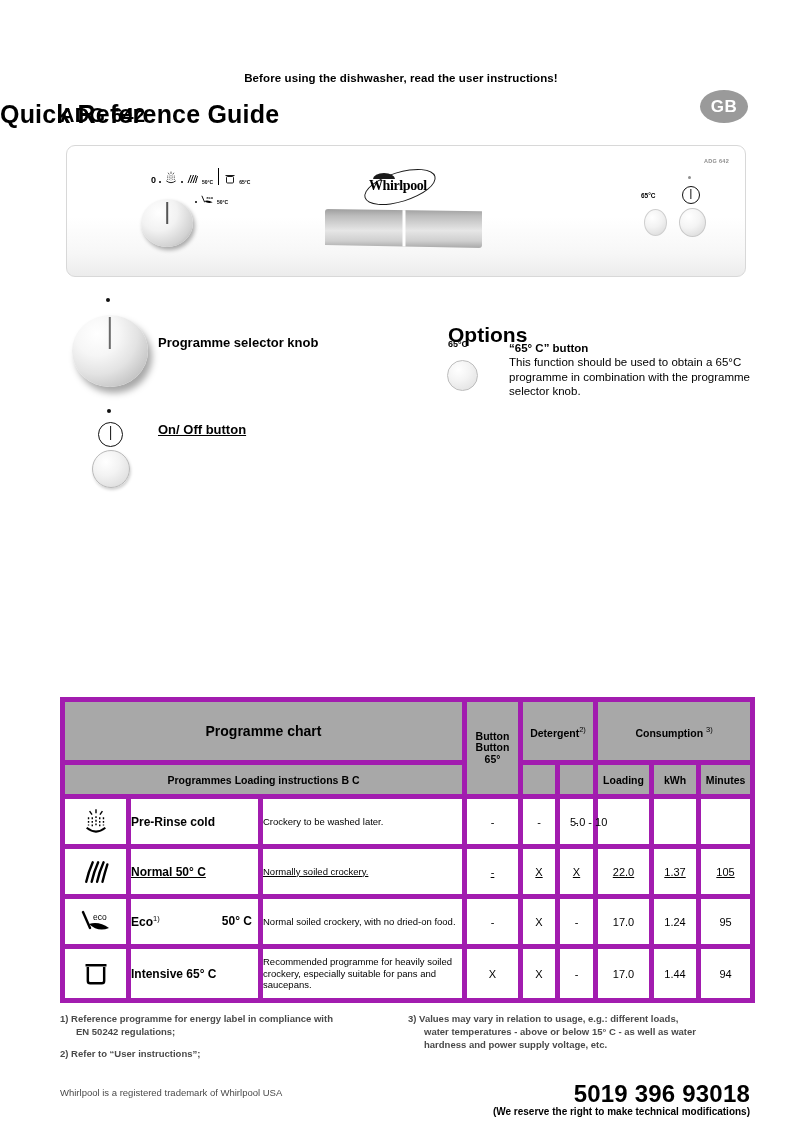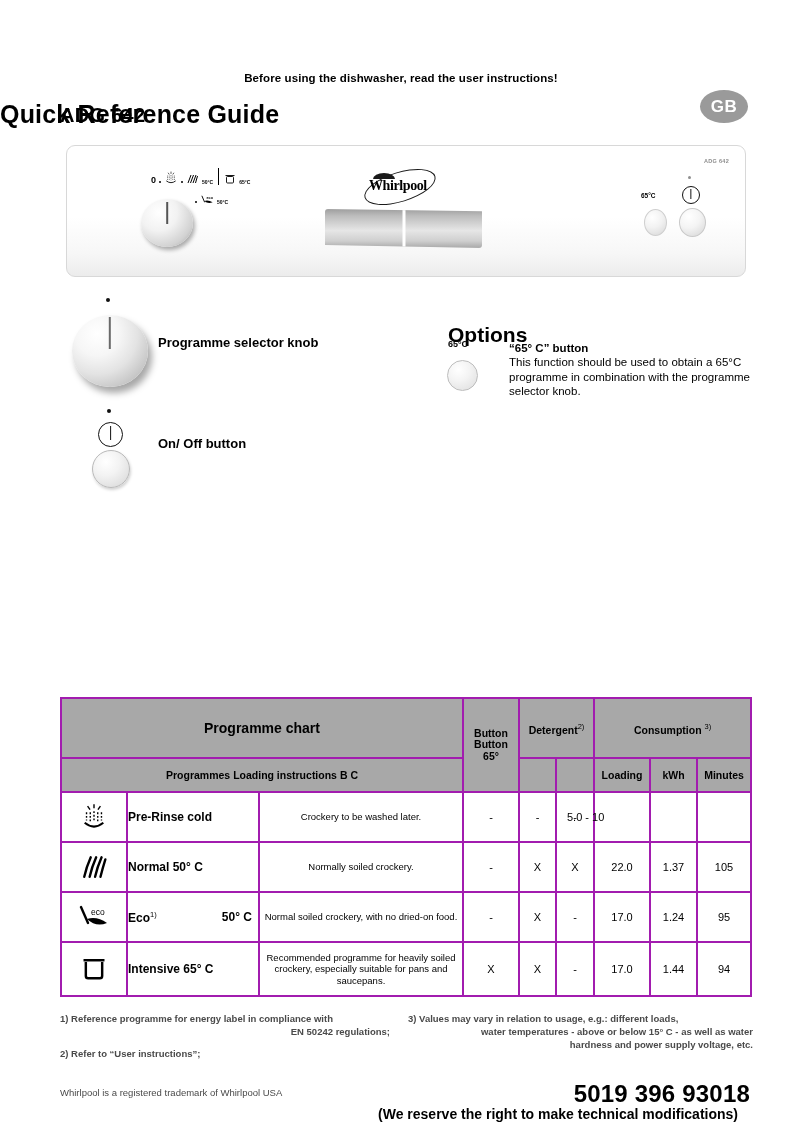--- a/index.html
+++ b/index.html
@@ -305,23 +305,24 @@
     width: 36px;
     height: 36px;
     border-radius: 50%;
     background: radial-gradient(circle at 36% 30%, #ffffff 0%, #f3f3f3 40%, #d5d5d5 100%);
     border: 1px solid #b9b9b9;
     box-shadow: 1px 2px 3px rgba(0,0,0,0.18);
   }
   .legend-power-label {
     position: absolute;
     left: 158px;
-    top: 436px;
+    top: 422px;
     font-size: 13px;
     font-weight: bold;
+    text-decoration: underline;
   }
 
   
   .options-title {
     position: absolute;
     left: 448px;
     top: 299px;
     font-size: 21px;
     font-weight: bold;
     margin-top: 24px;
@@ -365,21 +366,21 @@
     left: 60px;
     top: 697px;
     width: 690px;
   }
   table.chart {
     border-collapse: collapse;
     width: 690px;
     table-layout: fixed;
   }
   table.chart td, table.chart th {
-    border: 2px solid #a21caf;
+    border: 5px solid #a21caf;
     padding: 0;
     vertical-align: middle;
   }
   .hdr {
     background: #a8a8a8;
     font-weight: bold;
     text-align: center;
   }
   .hdr-main { font-size: 14px; }
   .hdr-small { font-size: 10.5px; line-height: 11.5px; }
@@ -404,21 +405,20 @@
     white-space: nowrap;
   }
   .row-name .temp-right {
     float: right;
     padding-right: 6px;
   }
   .row-desc {
     font-size: 9.5px;
     line-height: 11.5px;
     padding: 3px 5px;
-    text-align: center;
   }
   .cell-c {
     text-align: center;
     font-size: 11px;
   }
   .prerinse-span {
     position: relative;
     font-size: 11px;
     text-align: center;
     white-space: nowrap;
@@ -448,21 +448,21 @@
   .fn-right {
     position: absolute;
     left: 408px;
     top: 1012px;
     width: 345px;
     font-size: 9.5px;
     font-weight: bold;
     color: #4a4a4a;
     line-height: 13px;
   }
-  .fn-indent { padding-left: 16px; display: block; text-align: right; }
+  .fn-indent { padding-left: 16px; display: block; }
   .fn-gap { margin-top: 9px; }
 
   
   .footer-tm {
     position: absolute;
     left: 60px;
     top: 1087px;
     font-size: 9.5px;
     color: #4a4a4a;
   }
@@ -470,24 +470,24 @@
     position: absolute;
     right: 52px;
     top: 1080px;
     text-align: right;
     font-size: 24px;
     font-weight: bold;
     letter-spacing: 0.2px;
   }
   .footer-note {
     position: absolute;
-    right: 64px;
+    right: 52px;
     top: 1106px;
     text-align: center;
-    font-size: 14px;
+    font-size: 10px;
     font-weight: bold;
   }
 </style>
 </head>
 <body>
 
 <div class="header-warning">Before using the dishwasher, read the user instructions!</div>
 <div class="model-code">ADG 642</div>
 <div class="main-title">Quick Reference Guide</div>
 <div class="gb-badge">GB</div>
@@ -649,21 +649,21 @@
       <td class="cell-c">-</td>
       <td class="prerinse-span">
         <span>-</span>
         <span class="prerinse-overflow">5.0 - 10</span>
       </td>
       <td class="cell-c"></td>
       <td class="cell-c"></td>
       <td class="cell-c"></td>
     </tr>
 
-    <tr style="height:50px;">
+    <tr style="height:50px;text-decoration:underline;">
       <td class="row-icon">
         <svg class="picon" width="30" height="26" viewBox="0 0 24 24">
           <g stroke="#000" stroke-width="2.2" fill="none" stroke-linecap="round">
             <path d="M3 21 Q5 12 9 3"></path>
                 <path d="M8 21 Q10 12 14 3"></path>
                 <path d="M13 21 Q15 12 19 3"></path>
                 <path d="M18 21 Q20 13 22.5 5"></path>
           </g>
         </svg>
       </td>

